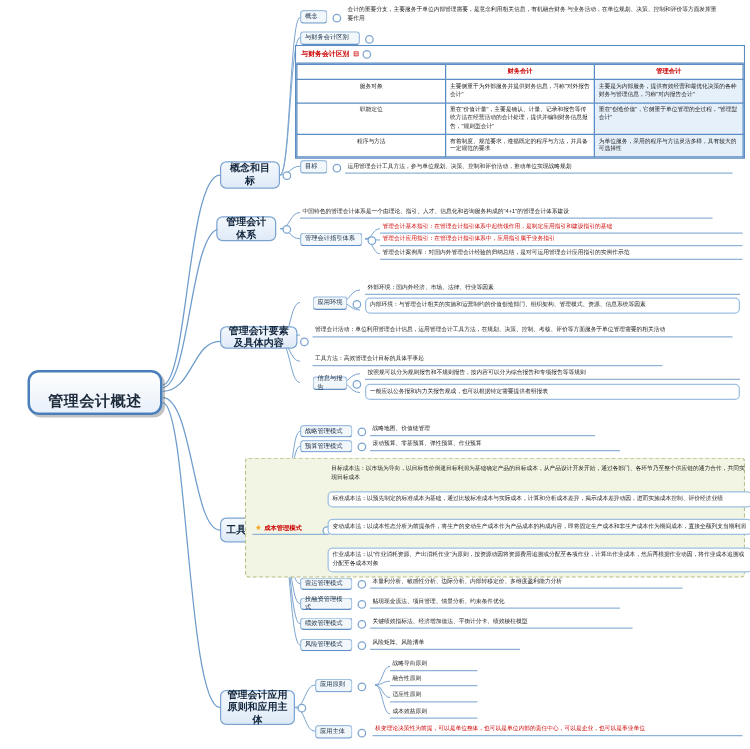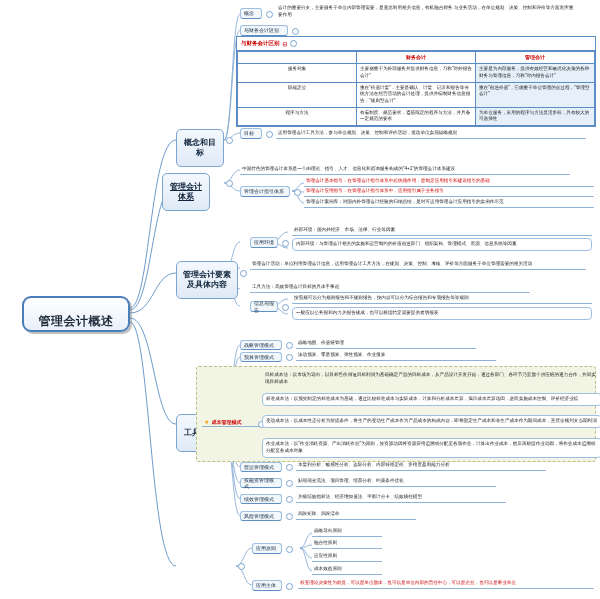--- a/index.html
+++ b/index.html
@@ -23,23 +23,23 @@
     background:linear-gradient(#ffffff,#e8f0fa);
     box-shadow:2px 2px 0 rgba(120,120,120,.45);
     display:flex;align-items:flex-end;justify-content:center;
     font-size:12px;font-weight:bold;color:#1d2a3a;letter-spacing:.5px;
   }
 
   
   .b1{
     border:1px solid #7ba4d0;border-radius:5px;
     background:linear-gradient(#f4f8fd,#dfeaf7);
-    display:flex;align-items:center;justify-content:center;
+    display:flex;align-items:center;justify-content:flex-start;
     font-size:8px;font-weight:bold;color:#12263d;
-    padding:18px 4px;line-height:1.25;text-align:center;
+    padding:8px 4px;line-height:1.25;text-align:center;
   }
 
   
   .b2{
     border:1px solid #9fbfe0;border-bottom:1px solid #5f8fc4;
     border-radius:3px;background:#f2f7fc;
     font-size:5px;color:#13293f;padding:1.5px 3px;
     display:flex;align-items:center;line-height:1.3;
   }
 
@@ -213,21 +213,21 @@
     </tbody>
       </table>
   </div>
 
   <div class="node b2" style="left:240px;top:128px;width:22px;height:11px;">
     <span class="txt">目标</span>
   </div>
   <div class="dot" style="left:266px;top:131px;"></div>
   <div class="node leaf" style="left:276px;top:130px;width:310px;">运用管理会计工具方法，参与单位规划、决策、控制和评价活动，推动单位实现战略规划</div>
 
-  <div class="node b1" style="left:162px;top:173px;width:48px;height:33px;text-decoration:underline;">
+  <div class="node b1" style="left:173px;top:173px;width:48px;height:20px;">
     <span class="txt">管理会计体系</span>
   </div>
   <div class="dot" style="left:226px;top:180px;"></div>
 
   <div class="node leaf" style="left:240px;top:166px;width:330px;">中国特色的管理会计体系是一个由理论、指引、人才、信息化和咨询服务构成的"4+1"的管理会计体系建设</div>
 
   <div class="node b2" style="left:240px;top:186px;width:50px;height:11px;">
     <span class="txt">管理会计指引体系</span>
   </div>
   <div class="dot" style="left:294px;top:189px;"></div>
@@ -305,20 +305,23 @@
   </div>
   <div class="dot" style="left:286px;top:496px;"></div>
   <div class="node leaf" style="left:296px;top:494px;width:210px;">关键绩效指标法、经济增加值法、平衡计分卡、绩效棱柱模型</div>
 
   <div class="node b2" style="left:240px;top:511px;width:42px;height:10px;">
     <span class="txt">风险管理模式</span>
   </div>
   <div class="dot" style="left:286px;top:513px;"></div>
   <div class="node leaf" style="left:296px;top:511px;width:120px;">风险矩阵、风险清单</div>
 
+  <div class="node b1" style="left:176px;top:552px;width:60px;height:28px;">
+    <span class="txt">管理会计应用原则和应用主体</span>
+  </div>
   <div class="dot" style="left:238px;top:563px;"></div>
 
   <div class="node b2" style="left:252px;top:543px;width:30px;height:11px;">
     <span class="txt">应用原则</span>
   </div>
   <div class="dot" style="left:286px;top:546px;"></div>
 
   <div class="node leaf" style="left:312px;top:528px;width:70px;">战略导向原则</div>
   <div class="node leaf" style="left:312px;top:540px;width:70px;">融合性原则</div>
   <div class="node leaf" style="left:312px;top:553px;width:70px;">适应性原则</div>

